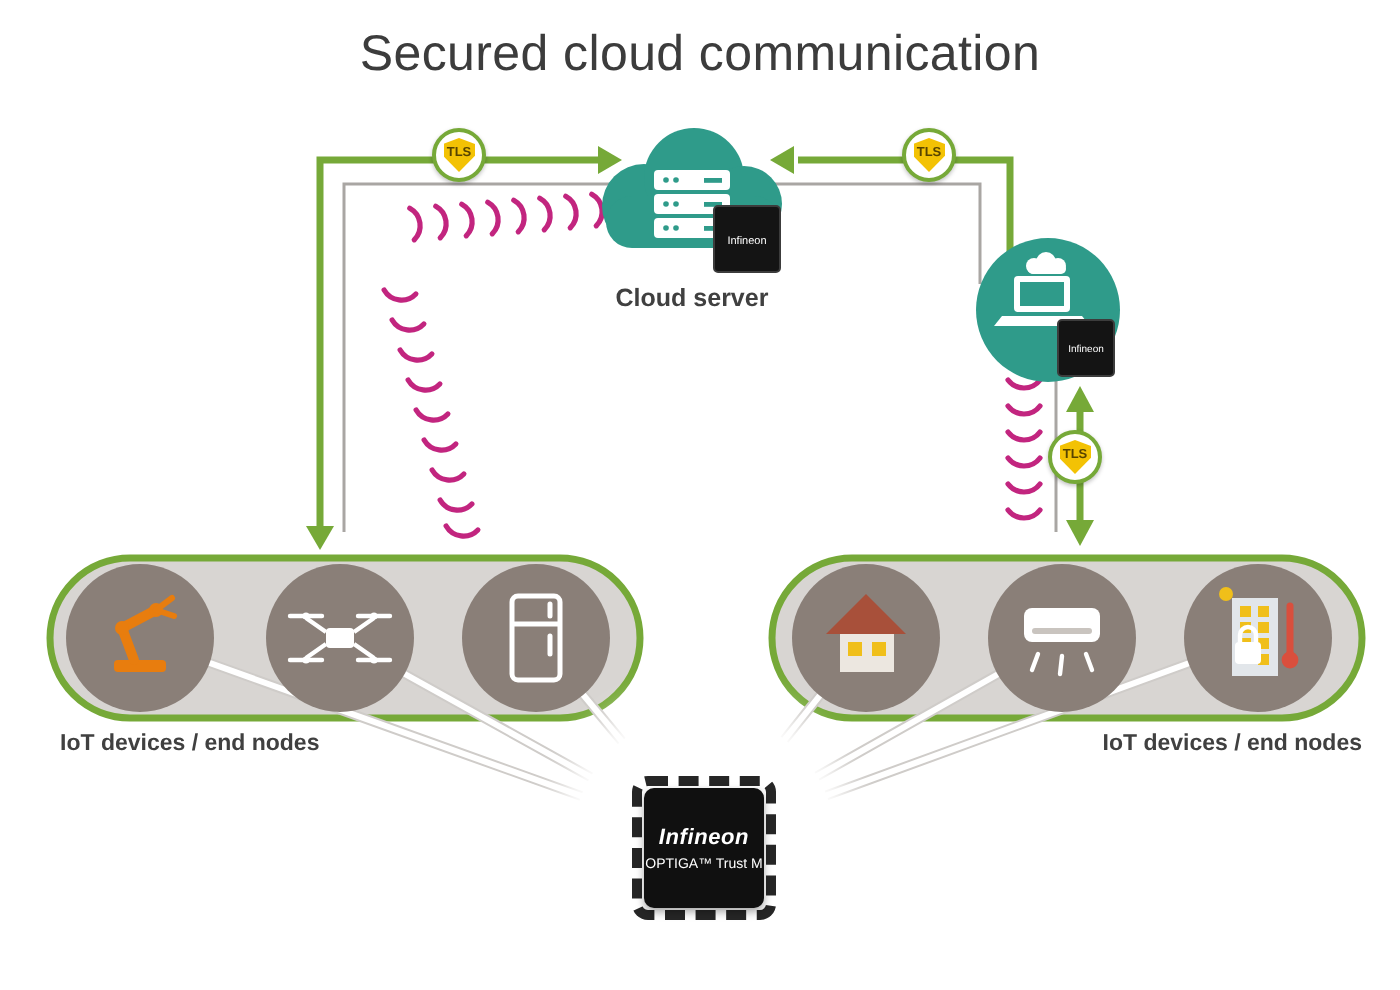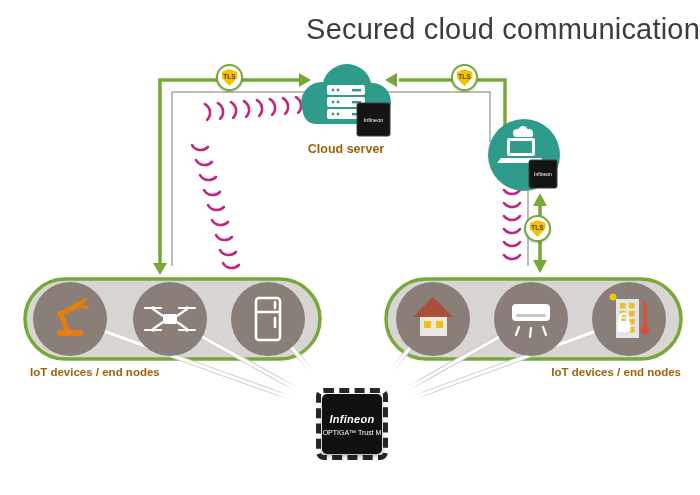--- a/index.html
+++ b/index.html
@@ -1,20 +1,20 @@
 <!DOCTYPE html>
 <html><head>
 <meta charset="utf-8">
 <style>
   html,body{margin:0;padding:0;background:#fff;}
   #stage{position:relative;width:700px;height:495px;background:#ffffff;overflow:hidden;
          font-family:"Liberation Sans",sans-serif;}
   .abs{position:absolute;}
-  #title{left:0;top:13px;width:100%;text-align:right;font-size:29px;color:#3c3c3c;font-weight:400;letter-spacing:.2px;}
-  .lbl{color:#a16207;font-weight:bold;font-size:11.5px;}
+  #title{left:0;top:13px;width:100%;text-align:center;font-size:25px;color:#3c3c3c;font-weight:400;letter-spacing:.2px;}
+  .lbl{color:#404040;font-weight:bold;font-size:11.5px;}
   #cloud-label{left:286px;top:142px;width:120px;text-align:center;font-size:12.5px;}
   #gateway-label{left:567px;top:140px;width:112px;line-height:1.3;white-space:pre-line;}
   #left-group-label{left:30px;top:366px;}
   #right-group-label{left:441px;top:366px;width:240px;text-align:right;}
   .tls-badge{width:27px;height:27px;border-radius:50%;background:#fff;border:2px solid #76a938;
              box-sizing:border-box;box-shadow:0 1px 2px rgba(0,0,0,.25);}
   .shield{position:absolute;left:3.5px;top:3px;width:16px;height:17px;background:#f3c204;
           clip-path:polygon(50% 0,100% 18%,100% 52%,50% 100%,0 52%,0 18%);}
   .tls-text{position:absolute;left:0;top:7px;width:23px;text-align:center;font-size:6.5px;font-weight:bold;color:#574400;}
   #tls-1{left:216px;top:64px;} #tls-2{left:451px;top:64px;} #tls-3{left:524px;top:215px;}

